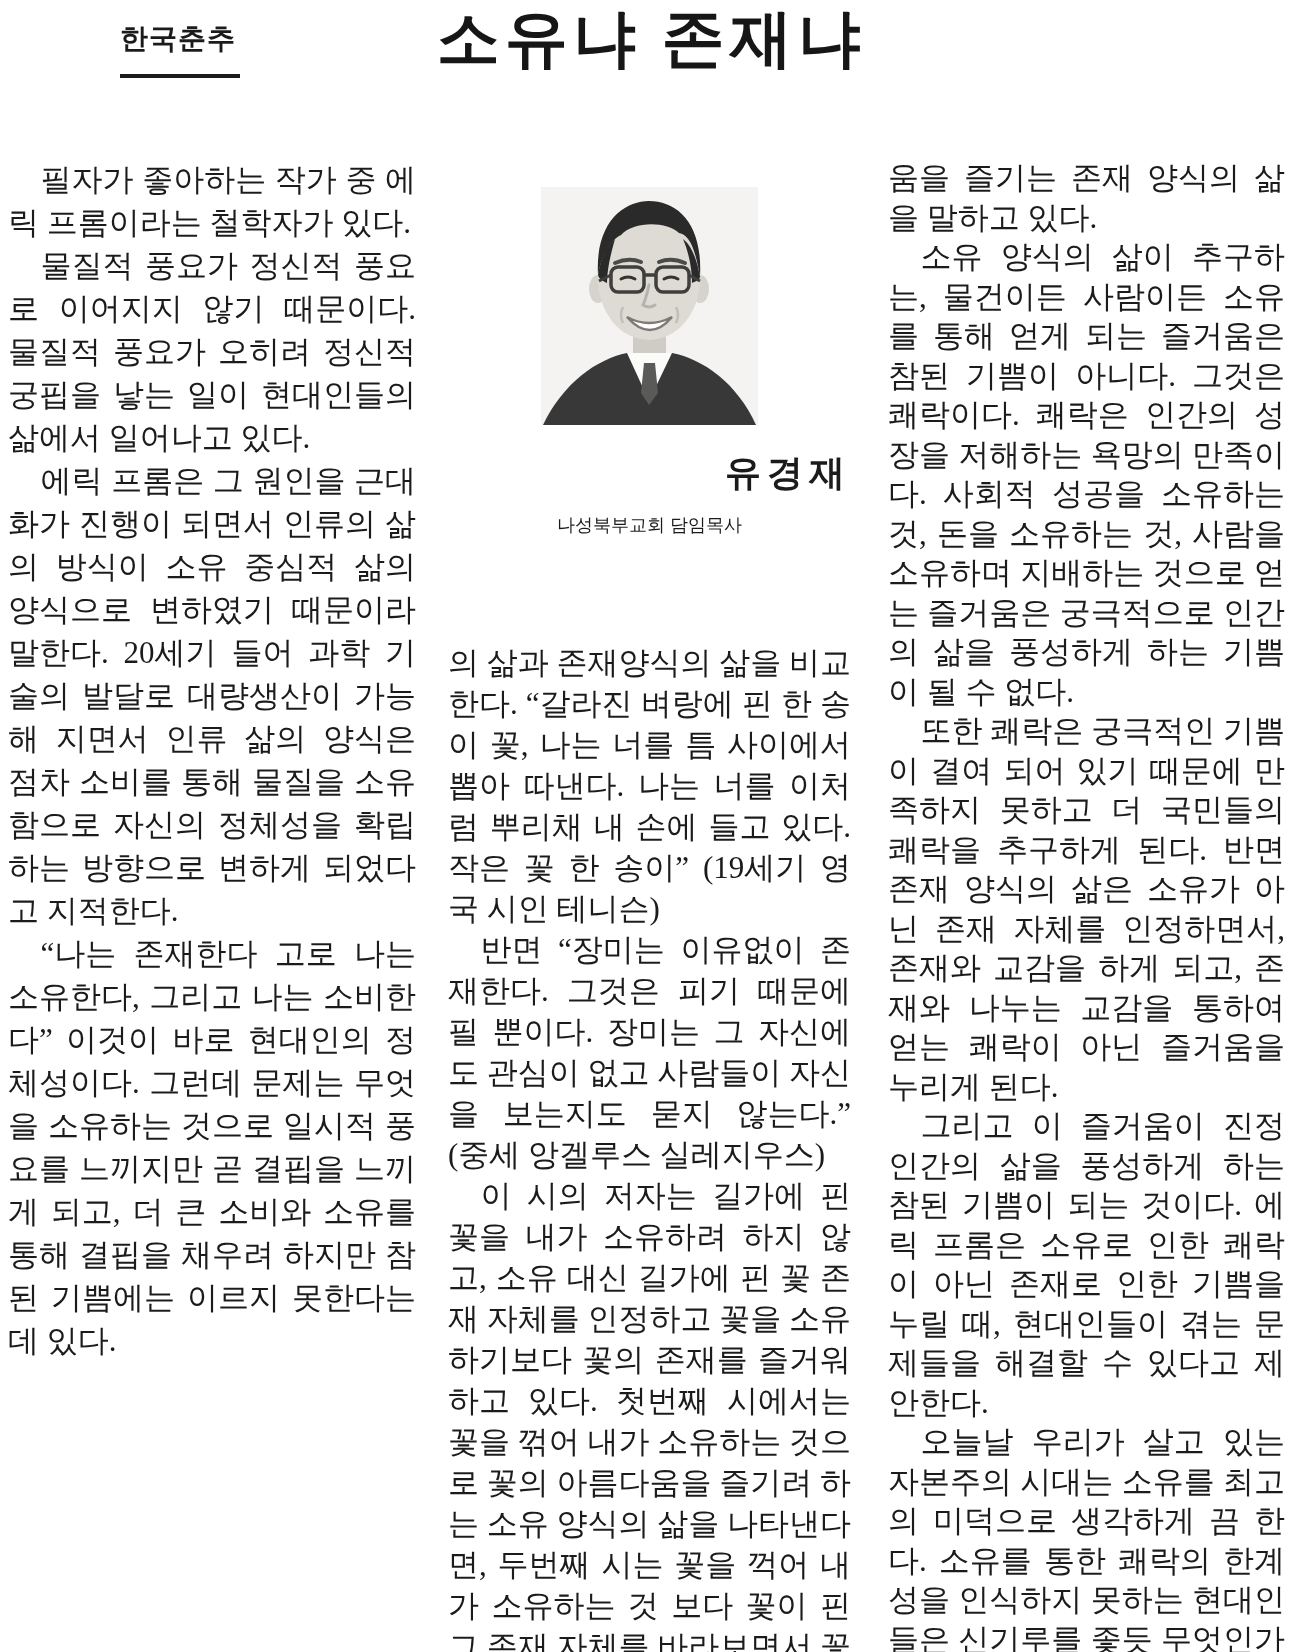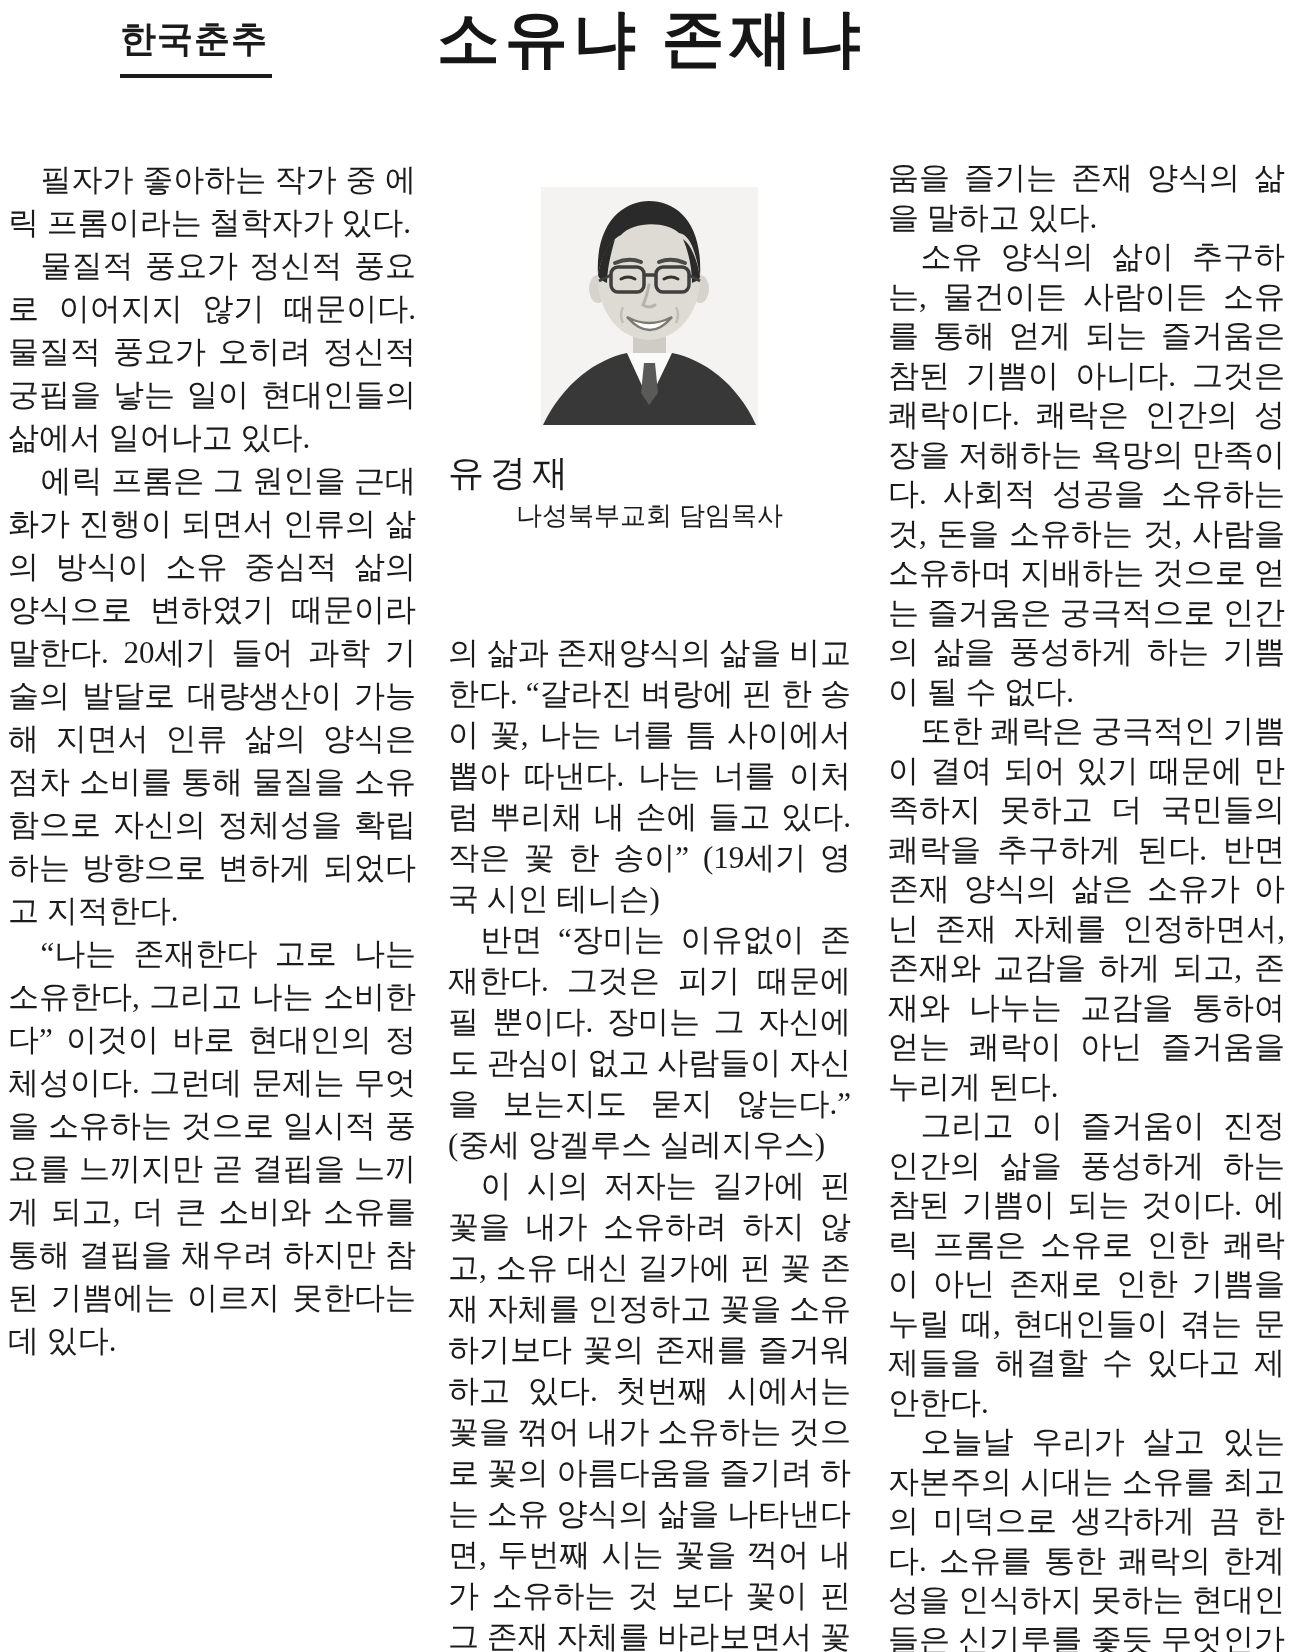--- a/index.html
+++ b/index.html
@@ -17,21 +17,21 @@
     overflow: hidden;
   }
 
   
   .column-name {
     position: absolute;
     left: 120px;
     top: 14px;
     font-family: Liberation Sans, sans-serif;
     font-weight: 700;
-    font-size: 36px;
+    font-size: 28px;
     line-height: 50px;
     letter-spacing: 1px;
     color: #1b1b1b;
     border-bottom: 4px solid #1b1b1b;
     padding: 0 4px 10px 0;
   }
   .headline {
     position: absolute;
     left: 0;
     top: -4px;
@@ -64,33 +64,33 @@
 
   
   .author-figure {
     margin: 29px auto 0 auto;
     width: 217px;
     height: 238px;
   }
   .author-figure svg { display: block; }
   .author-name {
     margin-top: 30px;
-    text-align: left;
+    text-align: right;
     font-family: "Liberation Serif", "DejaVu Serif", serif;
-    font-weight: 400;
+    font-weight: 700;
     font-size: 36px;
     line-height: 36px;
     letter-spacing: 6px;
     text-indent: 0;
   }
   .author-title {
-    margin-top: 11px;
+    margin-top: 21px;
     text-align: center;
     font-family: "Liberation Sans", "DejaVu Sans", sans-serif;
-    font-size: 26px;
+    font-size: 18px;
     line-height: 26px;
     letter-spacing: 0px;
     text-indent: 0;
   }
   .body-start { margin-top: 104px !important; }
 </style>
 </head>
 <body>
 
 <div class="page">

